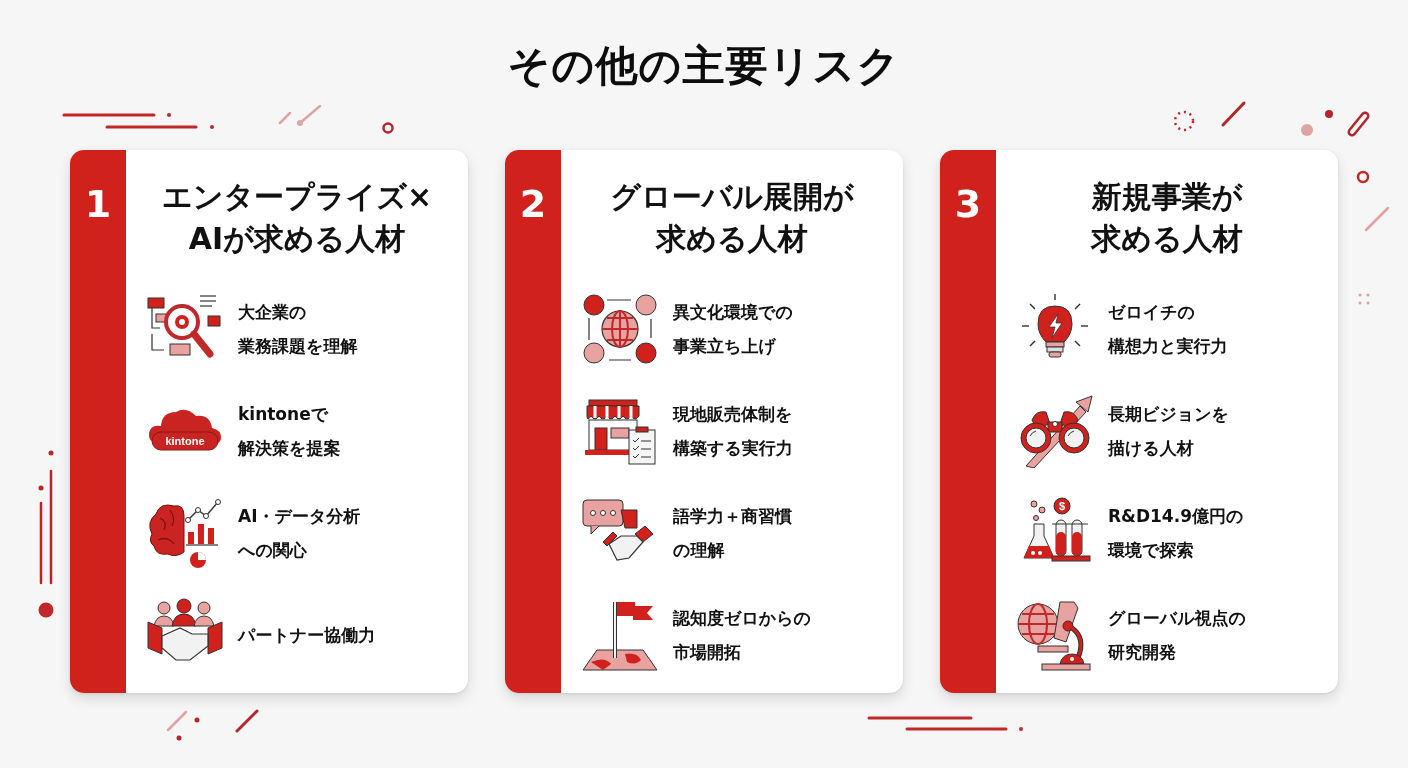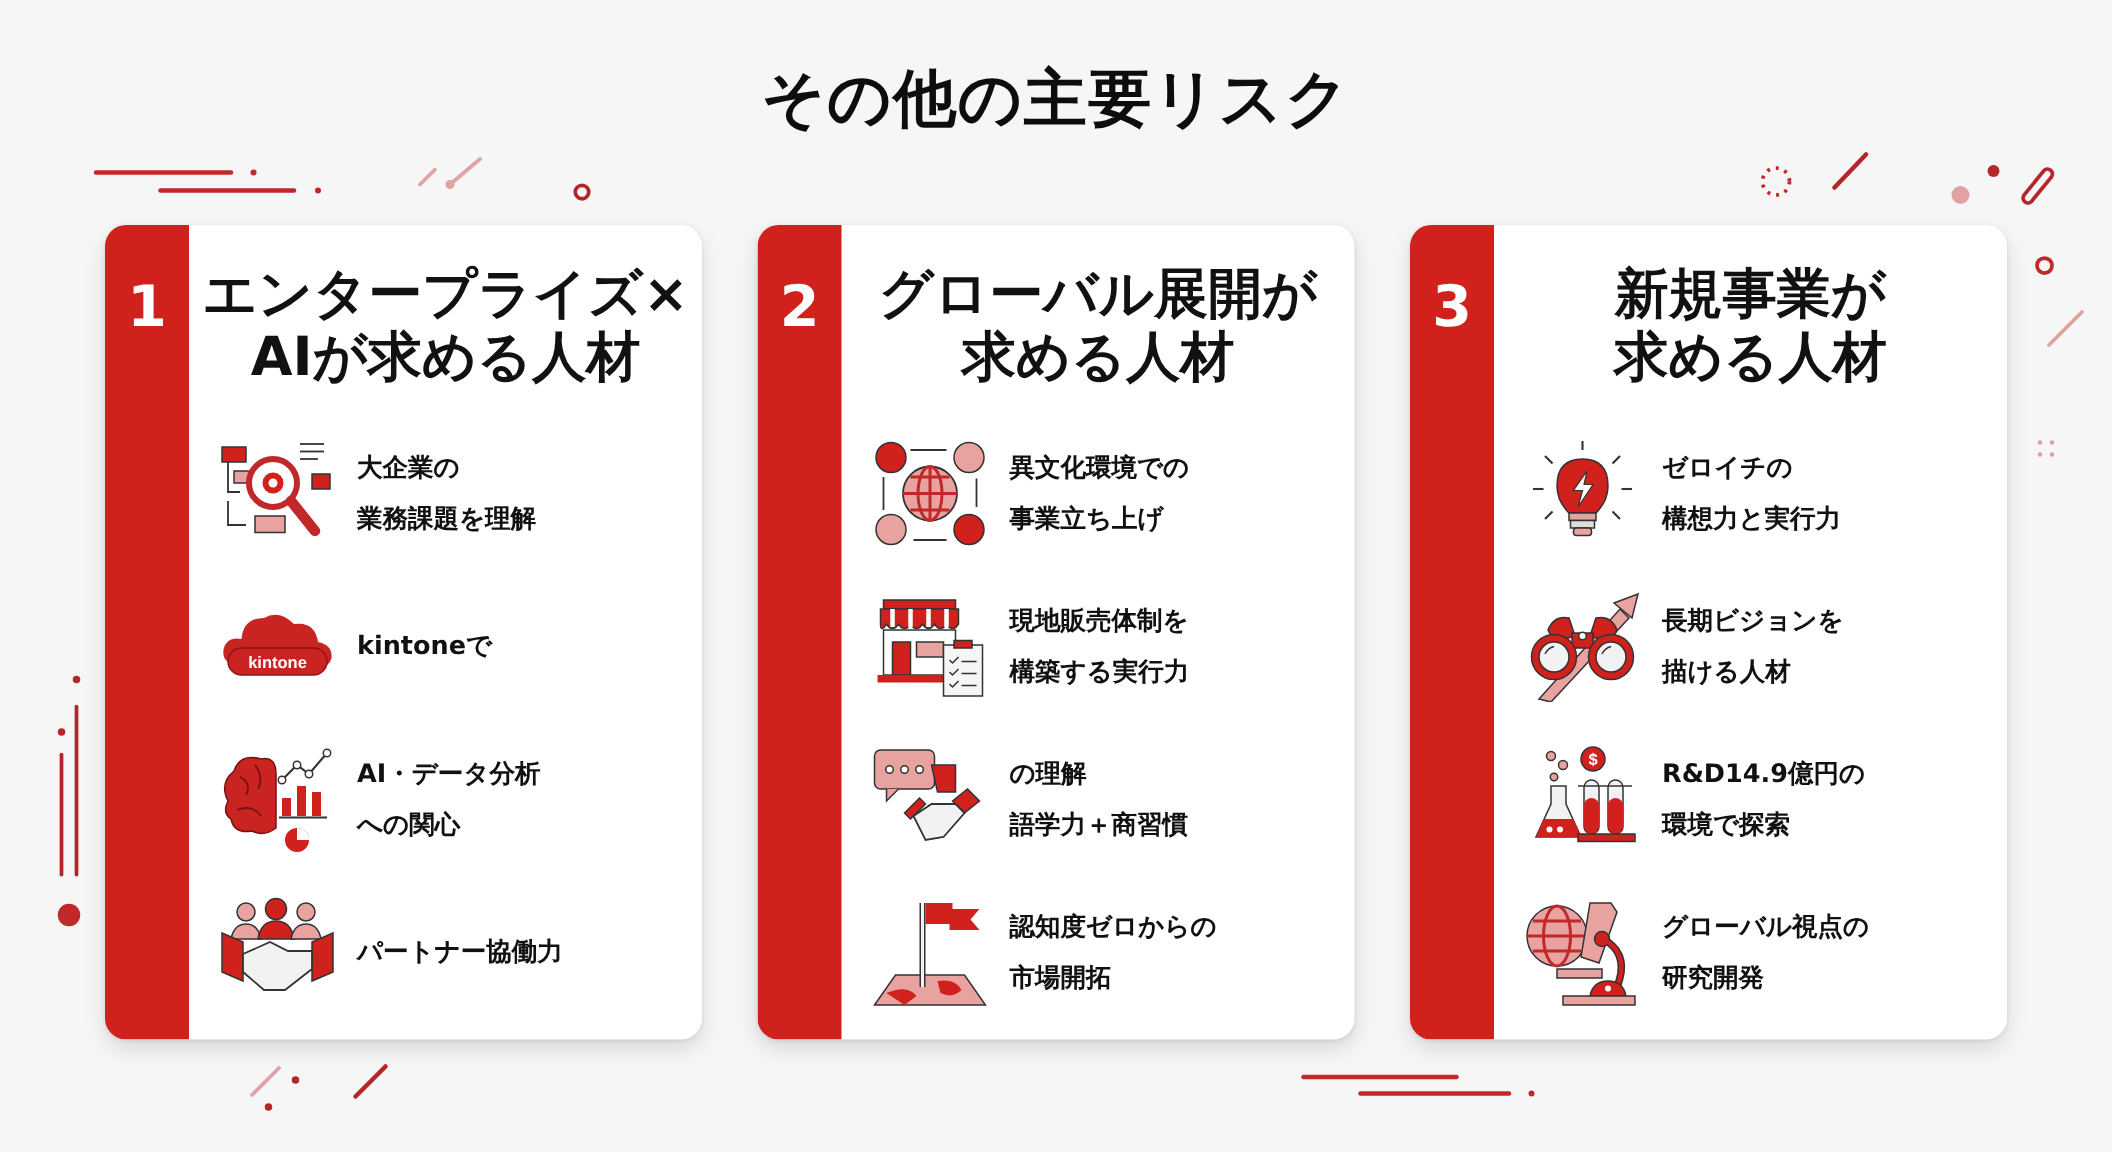--- a/index.html
+++ b/index.html
@@ -40,21 +40,21 @@
     left: 0; width: 56px; top: 32px;
     text-align: center;
     color: #fff;
     font-size: 38px;
     font-weight: bold;
   }
   .card .heading {
     position: absolute;
     left: 56px; right: 0; top: 26px;
     text-align: center;
-    font-size: 36px;
+    font-size: 30px;
     font-weight: bold;
     line-height: 42px;
     color: #111;
   }
   .card .heading span { display: block; }
   .items {
     position: absolute;
     left: 76px; right: 6px; top: 128px;
   }
   .item {
@@ -168,20 +168,21 @@
     <div class="item">
       <div class="icon">
         <svg viewBox="0 0 78 74">
           <path d="M10 48 Q2 48 3 39 Q5 30 15 32 Q16 18 30 18 Q40 12 50 22 Q64 20 66 34 Q76 36 75 45 Q73 52 64 50 Z" fill="#c92422"></path>
           <rect x="6" y="38" width="66" height="18" rx="9" fill="#c92422" stroke="#8e1614" stroke-width="1"></rect>
           <text x="39" y="51" font-size="11" font-weight="bold" fill="#fff" text-anchor="middle" font-family="Liberation Sans, sans-serif">kintone</text>
         </svg>
       </div>
       <div class="text">
         <span>kintoneで</span>
+        <span>解決策を提案</span>
       </div>
     </div>
     <div class="item">
       <div class="icon">
         <svg viewBox="0 0 78 74">
           <path d="M6 38 Q0 26 10 18 Q14 6 28 10 Q38 8 38 20 L38 56 Q30 62 22 58 Q10 60 8 50 Q2 46 6 38 Z" fill="#c92422" stroke="#7a1010" stroke-width="1"></path>
           <path d="M14 22 Q22 26 18 34 M24 14 Q30 22 26 30 M12 44 Q22 40 28 48" fill="none" stroke="#7a1010" stroke-width="1.2"></path>
           <polyline points="42,24 52,14 60,20 72,6" fill="none" stroke="#333" stroke-width="1.4"></polyline>
           <circle cx="42" cy="24" r="2.5" fill="#fff" stroke="#333"></circle>
             <circle cx="52" cy="14" r="2.5" fill="#fff" stroke="#333"></circle>
@@ -276,22 +277,22 @@
           <circle cx="12" cy="17" r="2.5" fill="#fff" stroke="#333"></circle>
             <circle cx="22" cy="17" r="2.5" fill="#fff" stroke="#333"></circle>
             <circle cx="32" cy="17" r="2.5" fill="#fff" stroke="#333"></circle>
           <path d="M40 14 L56 14 L56 32 L44 32 Z" fill="#d0211d" stroke="#333"></path>
           <path d="M22 46 L32 36 L36 40 L26 50 Z" fill="#d0211d" stroke="#333"></path>
           <path d="M54 38 L64 30 L72 38 L62 46 Z" fill="#d0211d" stroke="#333"></path>
           <path d="M28 48 L40 40 L56 40 L62 46 L48 62 L36 64 Z" fill="#f2f2f2" stroke="#333" stroke-width="1.2"></path>
         </svg>
       </div>
       <div class="text">
+        <span>語学力＋商習慣</span>
         <span>の理解</span>
-        <span>語学力＋商習慣</span>
       </div>
     </div>
     <div class="item">
       <div class="icon">
         <svg viewBox="0 0 78 74">
           <path d="M2 72 L16 52 L62 52 L76 72 Z" fill="#e8a3a0" stroke="#333"></path>
           <path d="M10 64 Q24 58 30 66 L22 72 Z M44 56 Q56 54 60 62 Q54 68 46 64 Z" fill="#d0211d"></path>
           <line x1="34" y1="4" x2="34" y2="60" stroke="#333" stroke-width="4"></line>
           <line x1="34" y1="4" x2="34" y2="60" stroke="#f2f2f2" stroke-width="2"></line>
           <path d="M36 4 L54 4 L54 18 L36 18 Z" fill="#d0211d"></path>

